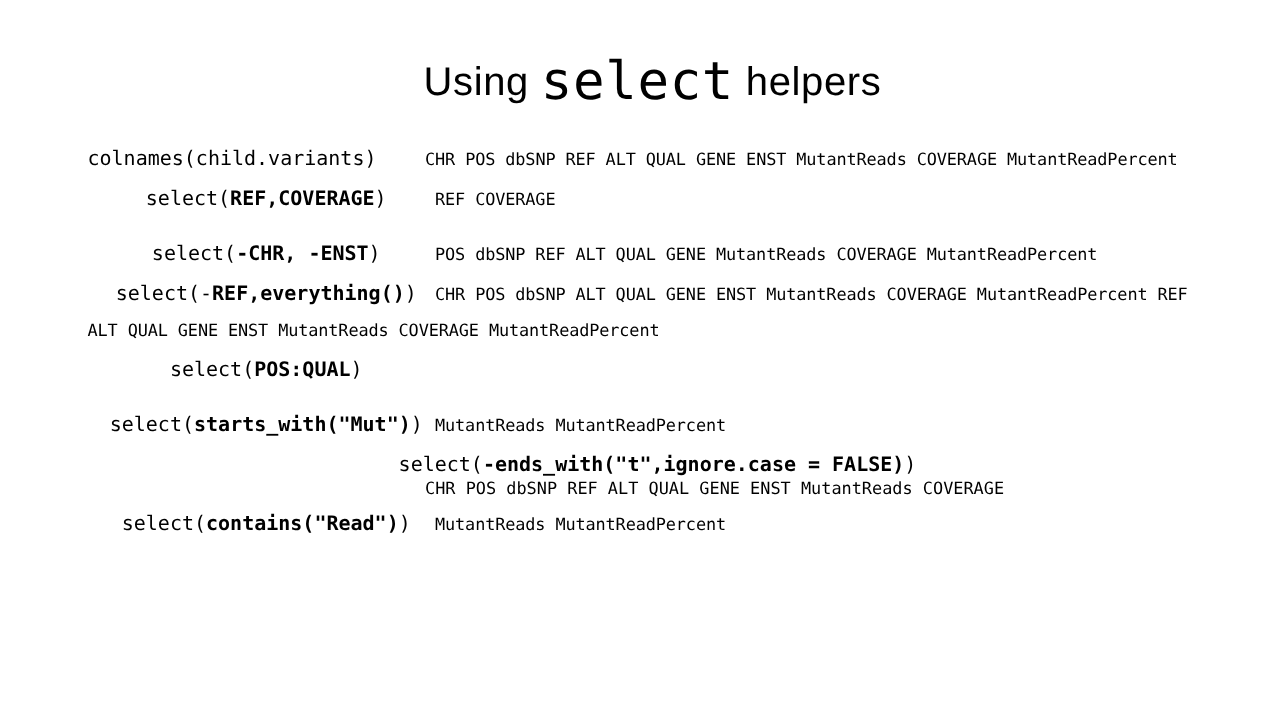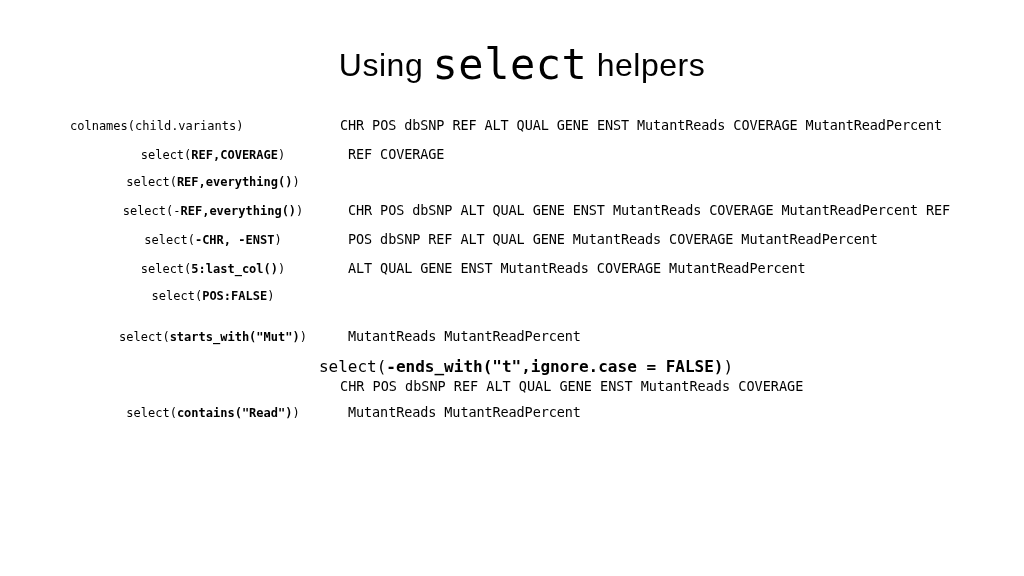--- a/index.html
+++ b/index.html
@@ -34,21 +34,21 @@
   .row {
     display: flex;
     align-items: baseline;
     margin-bottom: 12px;
     font-size: 15.5px;
     line-height: 1.25;
   }
   .left {
     flex: 0 0 270px;
     white-space: pre;
-    font-size: 12px;
+    font-size: 16px;
   }
   .right {
     flex: 1 1 auto;
     font-size: 13.5px;
     letter-spacing: -0.1px;
     white-space: normal;
   }
   .b { font-weight: bold; }
   .indent1 { padding-left: 8px; text-align: center; }
   .wrap2 {
@@ -76,40 +76,38 @@
     <span class="right">CHR POS dbSNP REF ALT QUAL GENE ENST  MutantReads COVERAGE MutantReadPercent</span>
   </div>
 
 
   <div class="row">
     <span class="left indent1"><span>select(</span><span class="b">REF,COVERAGE</span><span>)</span></span>
     <span class="right">REF COVERAGE</span>
   </div>
 
   <div class="row">
-    <span class="left indent1"><span>select(</span><span class="b">REF,everything()</span><span>)</span></span>
+  </div>
+
+  <div class="row">
+    <span class="left indent1"><span>select(</span><span class="b">-CHR, -ENST</span><span>)</span></span>
+    <span class="right">POS dbSNP REF ALT QUAL GENE MutantReads COVERAGE MutantReadPercent</span>
   </div>
 
   <div class="row">
     <span class="left indent1"><span>select(-</span><span class="b">REF,everything()</span><span>)</span></span>
     <span class="right">CHR POS dbSNP ALT QUAL GENE ENST  MutantReads COVERAGE MutantReadPercent REF</span>
   </div>
 
   <div class="row">
-    <span class="left indent1"><span>select(</span><span class="b">-CHR, -ENST</span><span>)</span></span>
-    <span class="right">POS dbSNP REF ALT QUAL GENE MutantReads COVERAGE MutantReadPercent</span>
-  </div>
-
-  <div class="row">
-    <span class="left indent1"><span>select(</span><span class="b">5:last_col()</span><span>)</span></span>
     <span class="right">ALT QUAL GENE ENST MutantReads COVERAGE MutantReadPercent</span>
   </div>
 
   <div class="row">
-    <span class="left indent1"><span>select(</span><span class="b">POS:FALSE</span><span>)</span></span>
+    <span class="left indent1"><span>select(</span><span class="b">POS:QUAL</span><span>)</span></span>
   </div>
 
   <div class="row">
   </div>
 
   <div class="row">
     <span class="left indent1"><span>select(</span><span class="b">starts_with("Mut")</span><span>)</span></span>
     <span class="right">MutantReads MutantReadPercent</span>
   </div>
 

